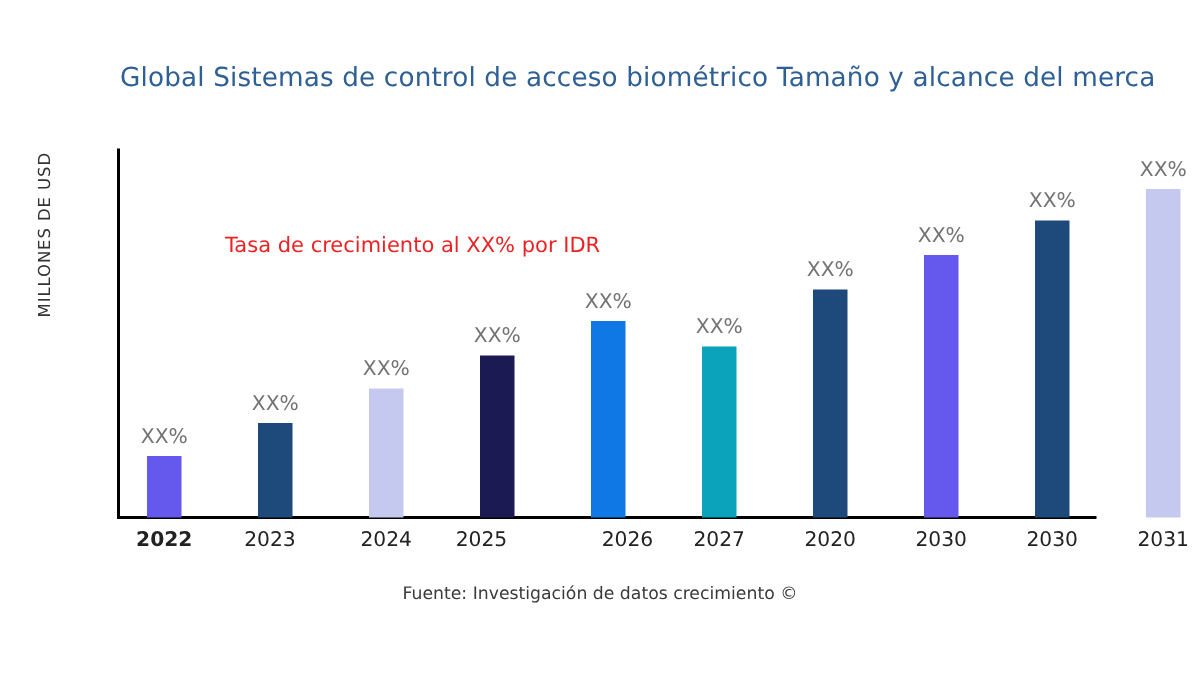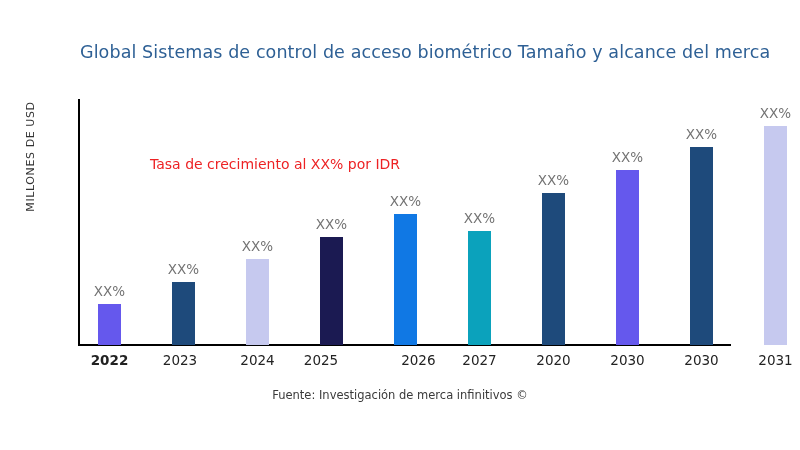--- a/index.html
+++ b/index.html
@@ -186,15 +186,15 @@
         <div class="tick-label" style="left: 291px; width: 60px;">2025</div>
         <div class="tick-label" style="left: 375.5px; width: 60px; text-align: right;">2026</div>
         <div class="tick-label" style="left: 449.5px; width: 60px;">2027</div>
         <div class="tick-label" style="left: 523.5px; width: 60px;">2020</div>
         <div class="tick-label" style="left: 597.5px; width: 60px;">2030</div>
         <div class="tick-label" style="left: 671.5px; width: 60px;">2030</div>
         <div class="tick-label" style="left: 745.5px; width: 60px;">2031</div>
       </div>
   </div>
 
-  <div class="source-note">Fuente: Investigación de merca infinitivos ©</div>
+  <div class="source-note">Fuente: Investigación de datos crecimiento ©</div>
 
 </div>
 
 </body></html>

